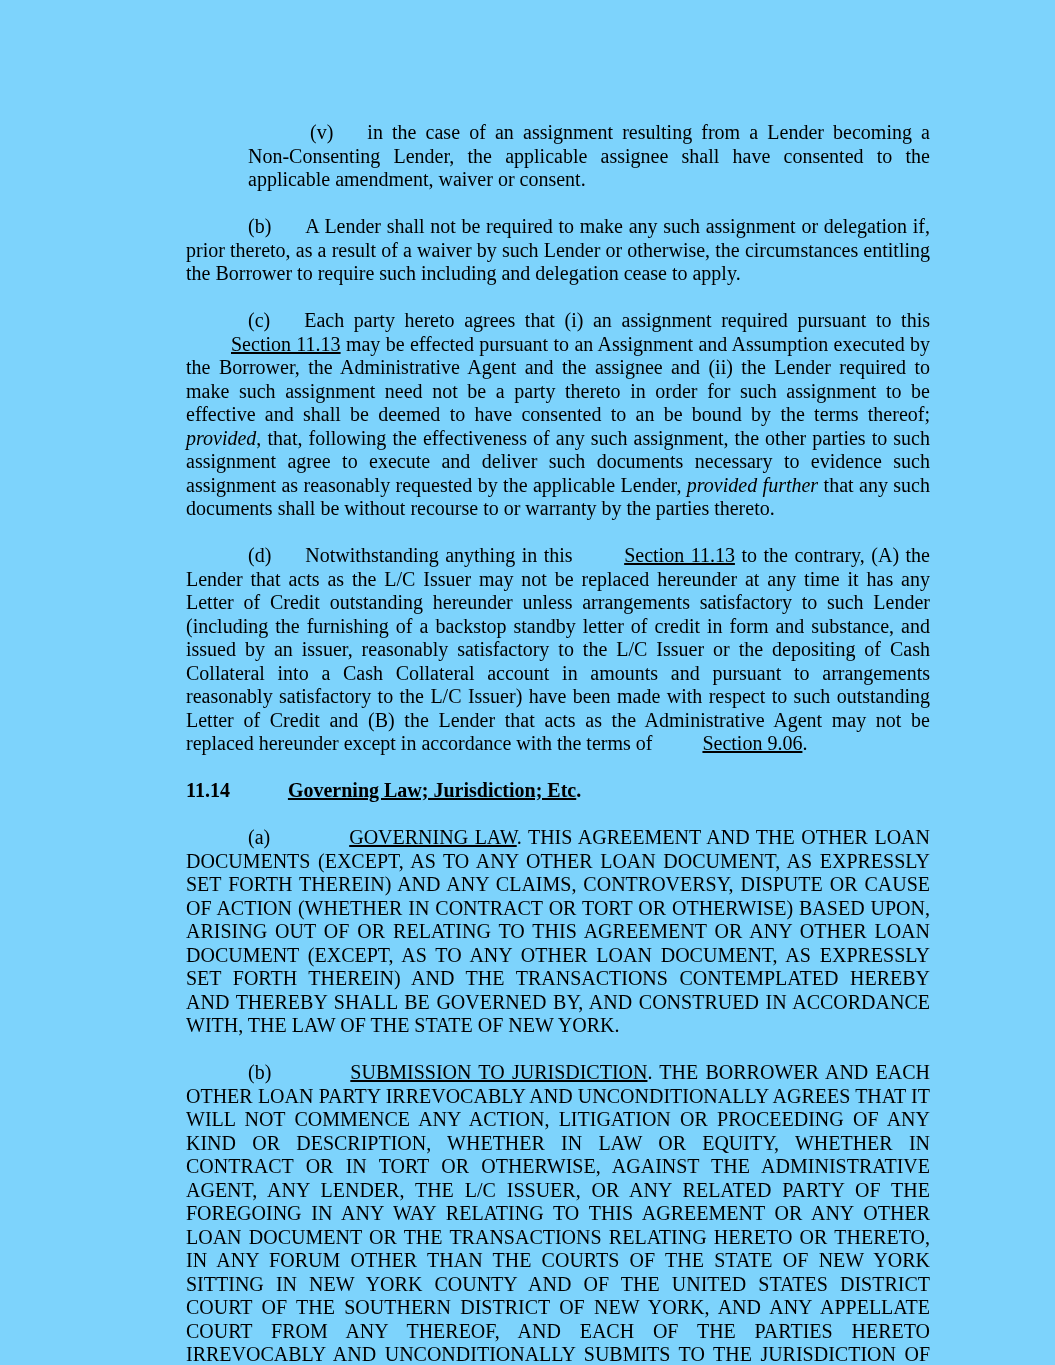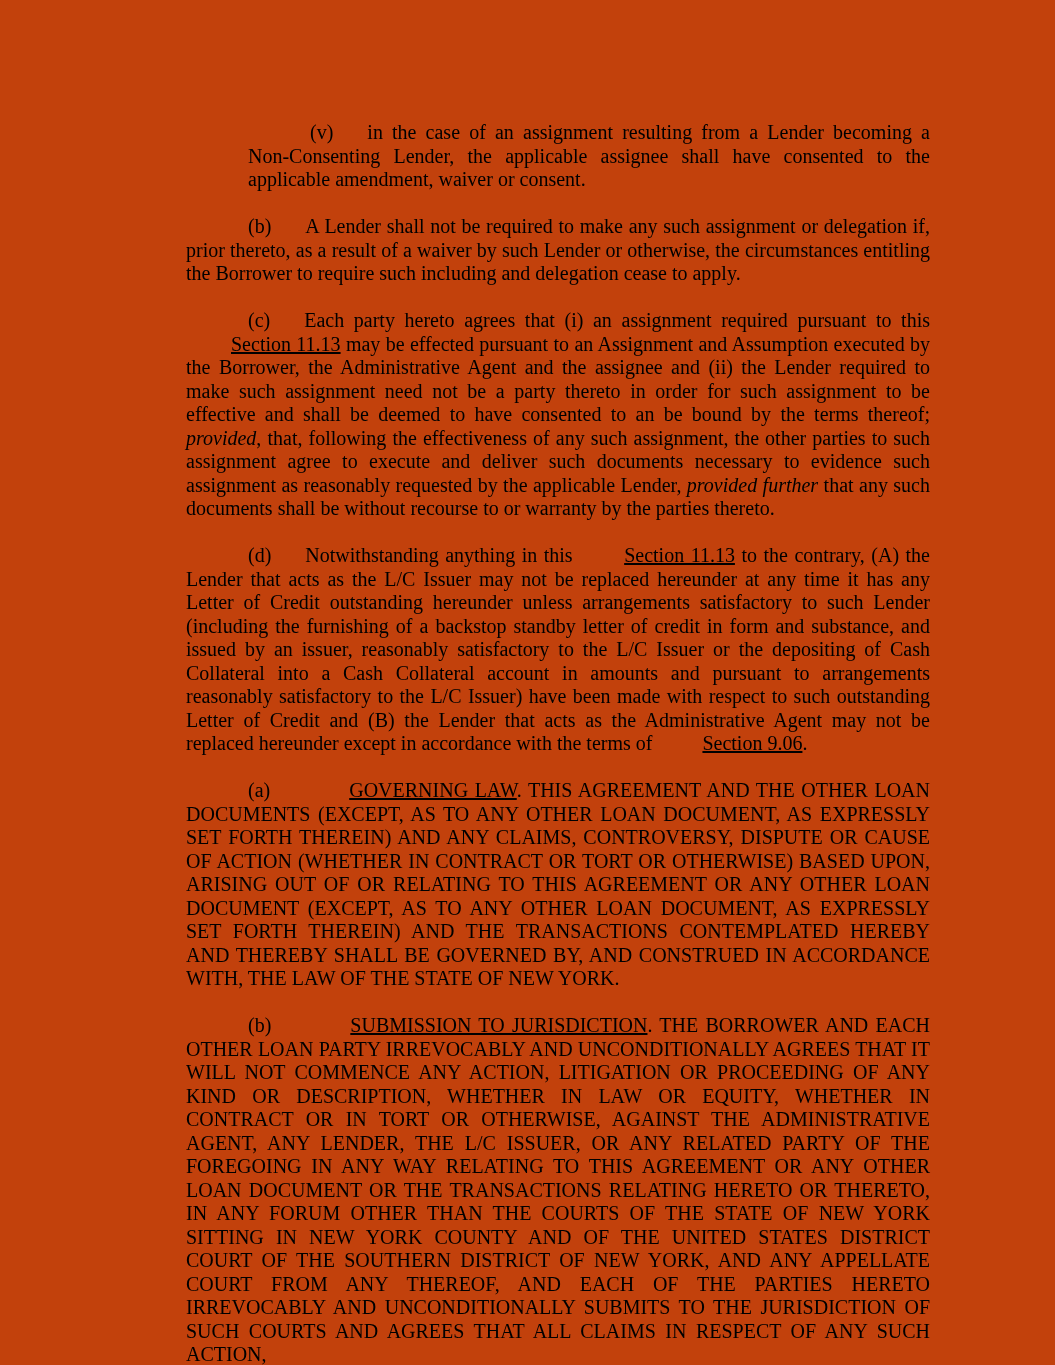--- a/index.html
+++ b/index.html
@@ -9,21 +9,21 @@
     height: 1365px;
     position: relative;
     font-family: "Liberation Serif", serif;
     color: #000000;
     overflow: hidden;
   }
   .page {
     position: relative;
     width: 1055px;
     height: 1365px;
-    background: #c2410c;
+    background: #7dd3fc;
     text-decoration: underline;
   }
   .content {
     position: absolute;
     top: 121px;
     left: 186px;
     width: 744px;
     font-size: 20px;
     line-height: 23.5px;
   }
@@ -59,20 +59,21 @@
   <div class="content">
 
     <p class="para block-indent"><span>(v)</span><span class="tab"></span><span>in the case of an assignment resulting from a Lender becoming a Non-Consenting Lender, the applicable assignee shall have consented to the applicable amendment, waiver or consent.</span></p>
 
     <p class="para"><span>(b)</span><span class="tab"></span><span>A Lender shall not be required to make any such assignment or delegation if, prior thereto, as a result of a waiver by such Lender or otherwise, the circumstances entitling the Borrower to require such including and delegation cease to apply.</span></p>
 
     <p class="para"><span>(c)</span><span class="tab"></span><span>Each party hereto agrees that (i) an assignment required pursuant to this </span><span class="u">Section 11.13</span><span> may be effected pursuant to an Assignment and Assumption executed by the Borrower, the Administrative Agent and the assignee and (ii) the Lender required to make such assignment need not be a party thereto in order for such assignment to be effective and shall be deemed to have consented to an be bound by the terms thereof; </span><span class="i">provided</span><span>, that, following the effectiveness of any such assignment, the other parties to such assignment agree to execute and deliver such documents necessary to evidence such assignment as reasonably requested by the applicable Lender, </span><span class="i">provided further</span><span> that any such documents shall be without recourse to or warranty by the parties thereto.</span></p>
 
     <p class="para"><span>(d)</span><span class="tab"></span><span>Notwithstanding anything in this </span><span class="u">Section 11.13</span><span> to the contrary, (A) the Lender that acts as the L/C Issuer may not be replaced hereunder at any time it has any Letter of Credit outstanding hereunder unless arrangements satisfactory to such Lender (including the furnishing of a backstop standby letter of credit in form and substance, and issued by an issuer, reasonably satisfactory to the L/C Issuer or the depositing of Cash Collateral into a Cash Collateral account in amounts and pursuant to arrangements reasonably satisfactory to the L/C Issuer) have been made with respect to such outstanding Letter of Credit and (B) the Lender that acts as the Administrative Agent may not be replaced hereunder except in accordance with the terms of </span><span class="u">Section 9.06</span><span>.</span></p>
 
+    <p class="para heading"><span>11.14</span><span class="tab-sm"></span><span class="u">Governing Law; Jurisdiction; Etc</span><span>.</span></p>
 
     <p class="para"><span>(a)</span><span class="tab"></span><span class="u">GOVERNING LAW</span><span>. THIS AGREEMENT AND THE OTHER LOAN DOCUMENTS (EXCEPT, AS TO ANY OTHER LOAN DOCUMENT, AS EXPRESSLY SET FORTH THEREIN) AND ANY CLAIMS, CONTROVERSY, DISPUTE OR CAUSE OF ACTION (WHETHER IN CONTRACT OR TORT OR OTHERWISE) BASED UPON, ARISING OUT OF OR RELATING TO THIS AGREEMENT OR ANY OTHER LOAN DOCUMENT (EXCEPT, AS TO ANY OTHER LOAN DOCUMENT, AS EXPRESSLY SET FORTH THEREIN) AND THE TRANSACTIONS CONTEMPLATED HEREBY AND THEREBY SHALL BE GOVERNED BY, AND CONSTRUED IN ACCORDANCE WITH, THE LAW OF THE STATE OF NEW YORK.</span></p>
 
     <p class="para last"><span>(b)</span><span class="tab"></span><span class="u">SUBMISSION TO JURISDICTION</span><span>. THE BORROWER AND EACH OTHER LOAN PARTY IRREVOCABLY AND UNCONDITIONALLY AGREES THAT IT WILL NOT COMMENCE ANY ACTION, LITIGATION OR PROCEEDING OF ANY KIND OR DESCRIPTION, WHETHER IN LAW OR EQUITY, WHETHER IN CONTRACT OR IN TORT OR OTHERWISE, AGAINST THE ADMINISTRATIVE AGENT, ANY LENDER, THE L/C ISSUER, OR ANY RELATED PARTY OF THE FOREGOING IN ANY WAY RELATING TO THIS AGREEMENT OR ANY OTHER LOAN DOCUMENT OR THE TRANSACTIONS RELATING HERETO OR THERETO, IN ANY FORUM OTHER THAN THE COURTS OF THE STATE OF NEW YORK SITTING IN NEW YORK COUNTY AND OF THE UNITED STATES DISTRICT COURT OF THE SOUTHERN DISTRICT OF NEW YORK, AND ANY APPELLATE COURT FROM ANY THEREOF, AND EACH OF THE PARTIES HERETO IRREVOCABLY AND UNCONDITIONALLY SUBMITS TO THE JURISDICTION OF SUCH COURTS AND AGREES THAT ALL CLAIMS IN RESPECT OF ANY SUCH ACTION,</span></p>
 
   </div>
 
 </div>
 
 </body></html>

